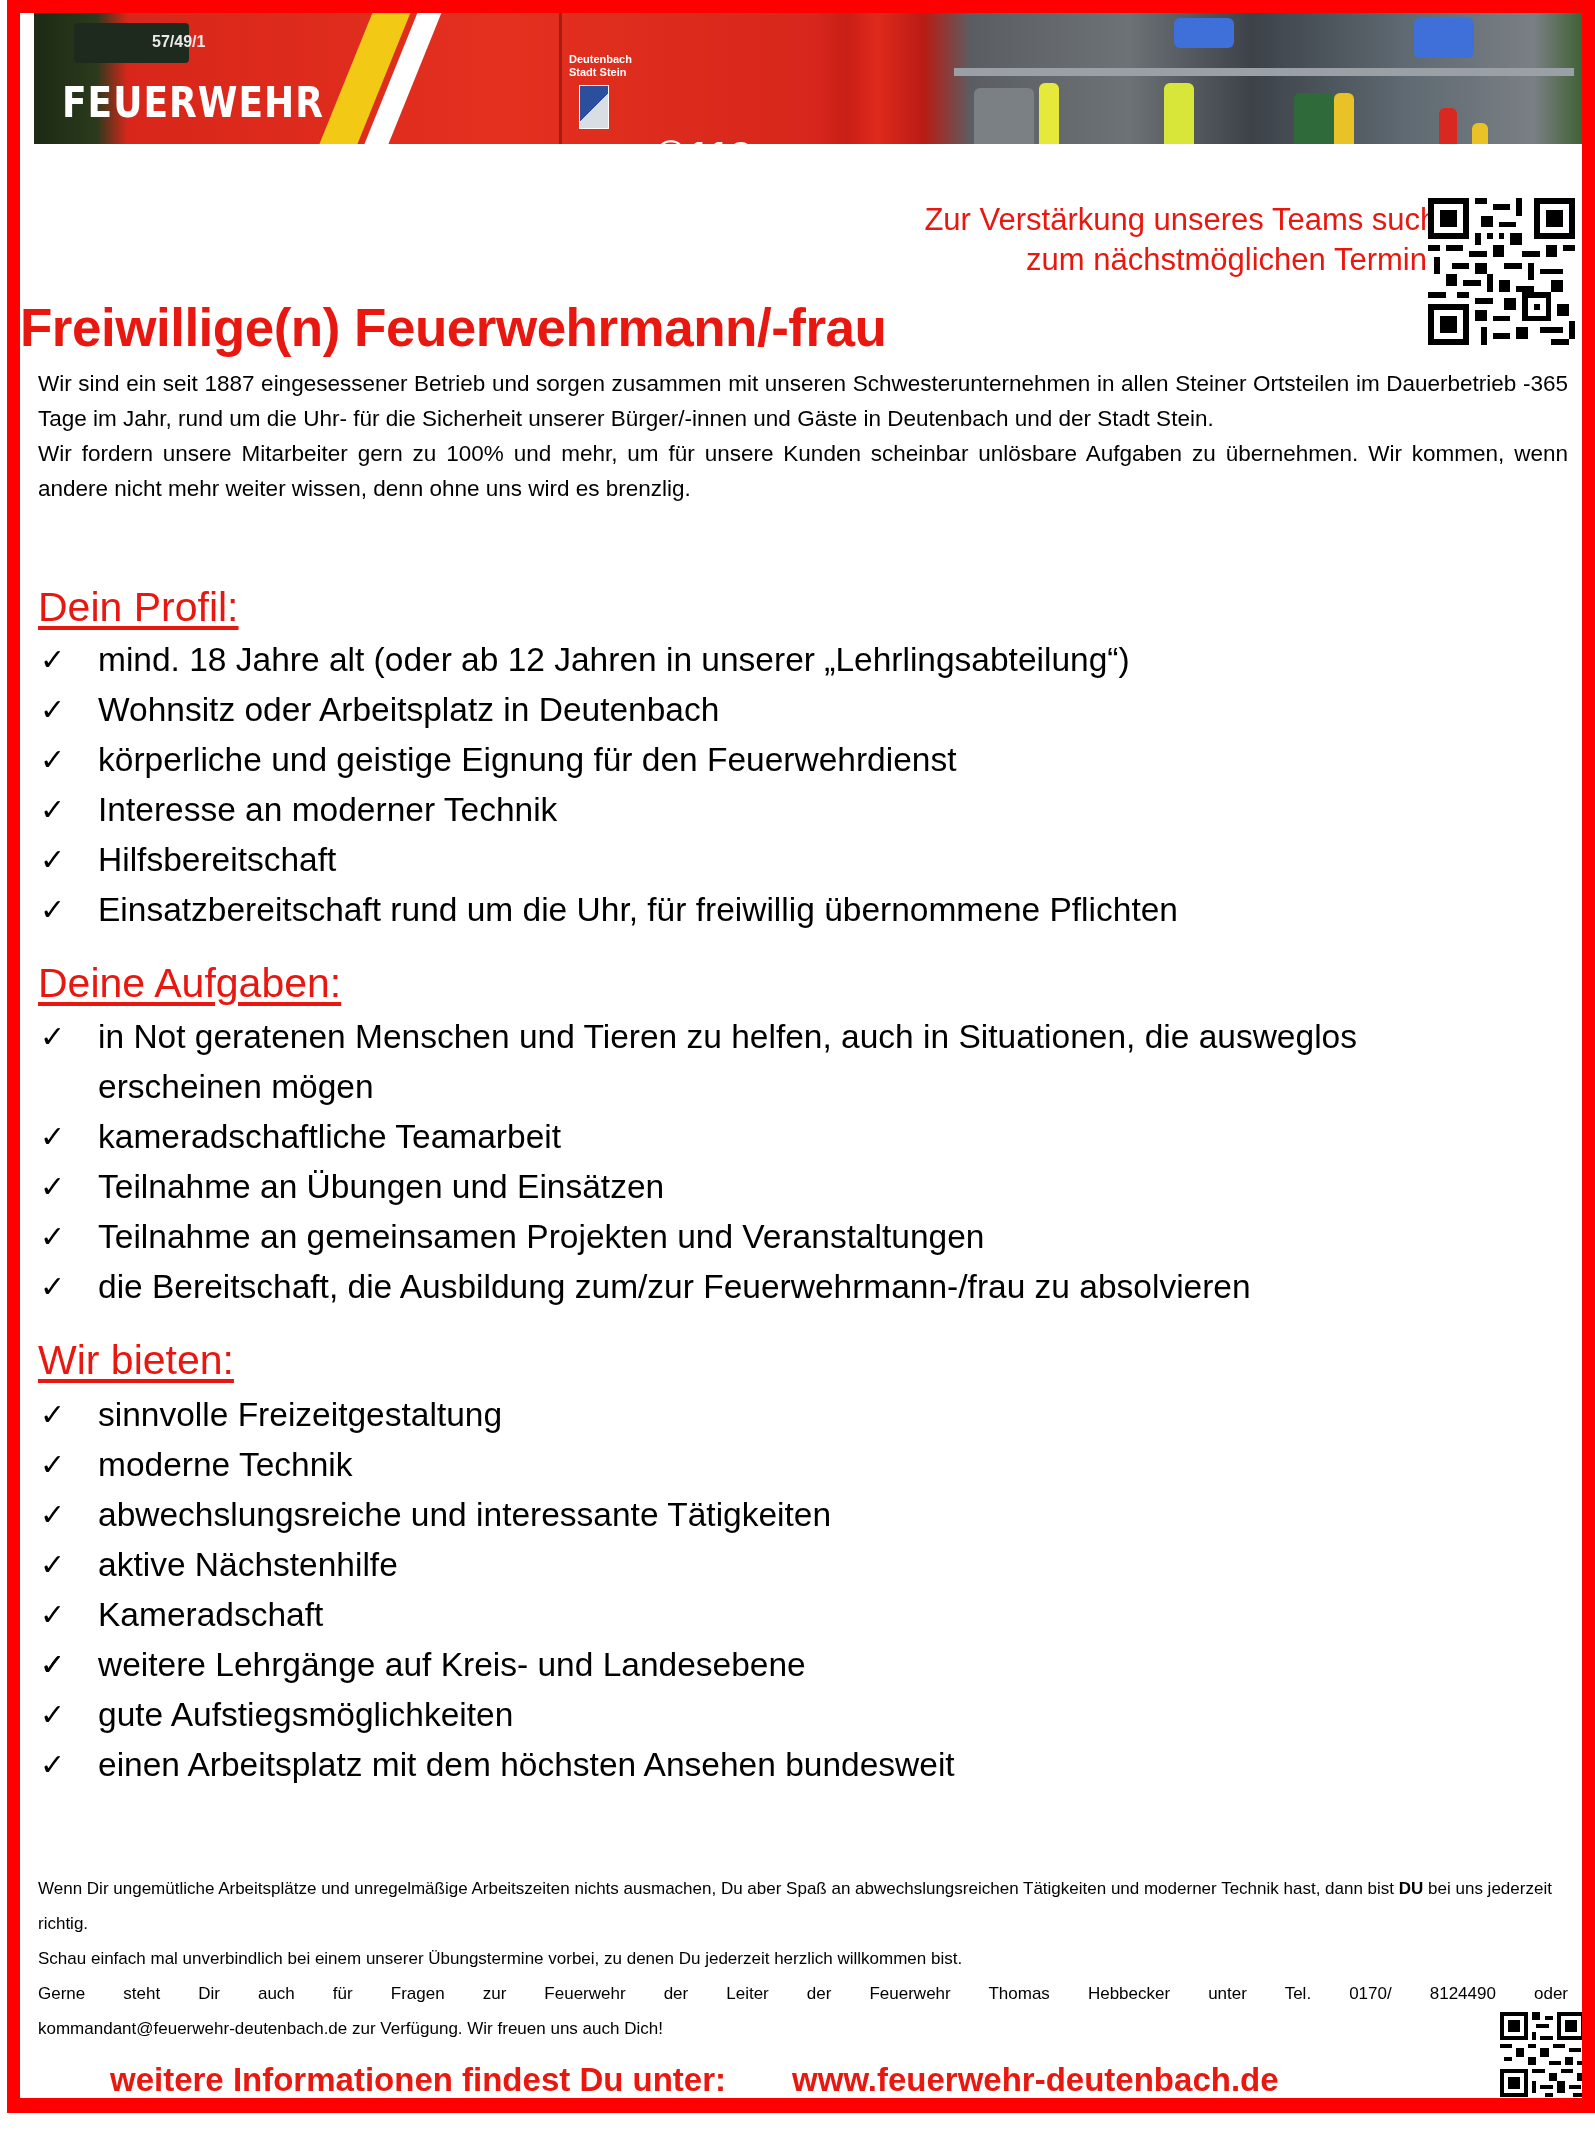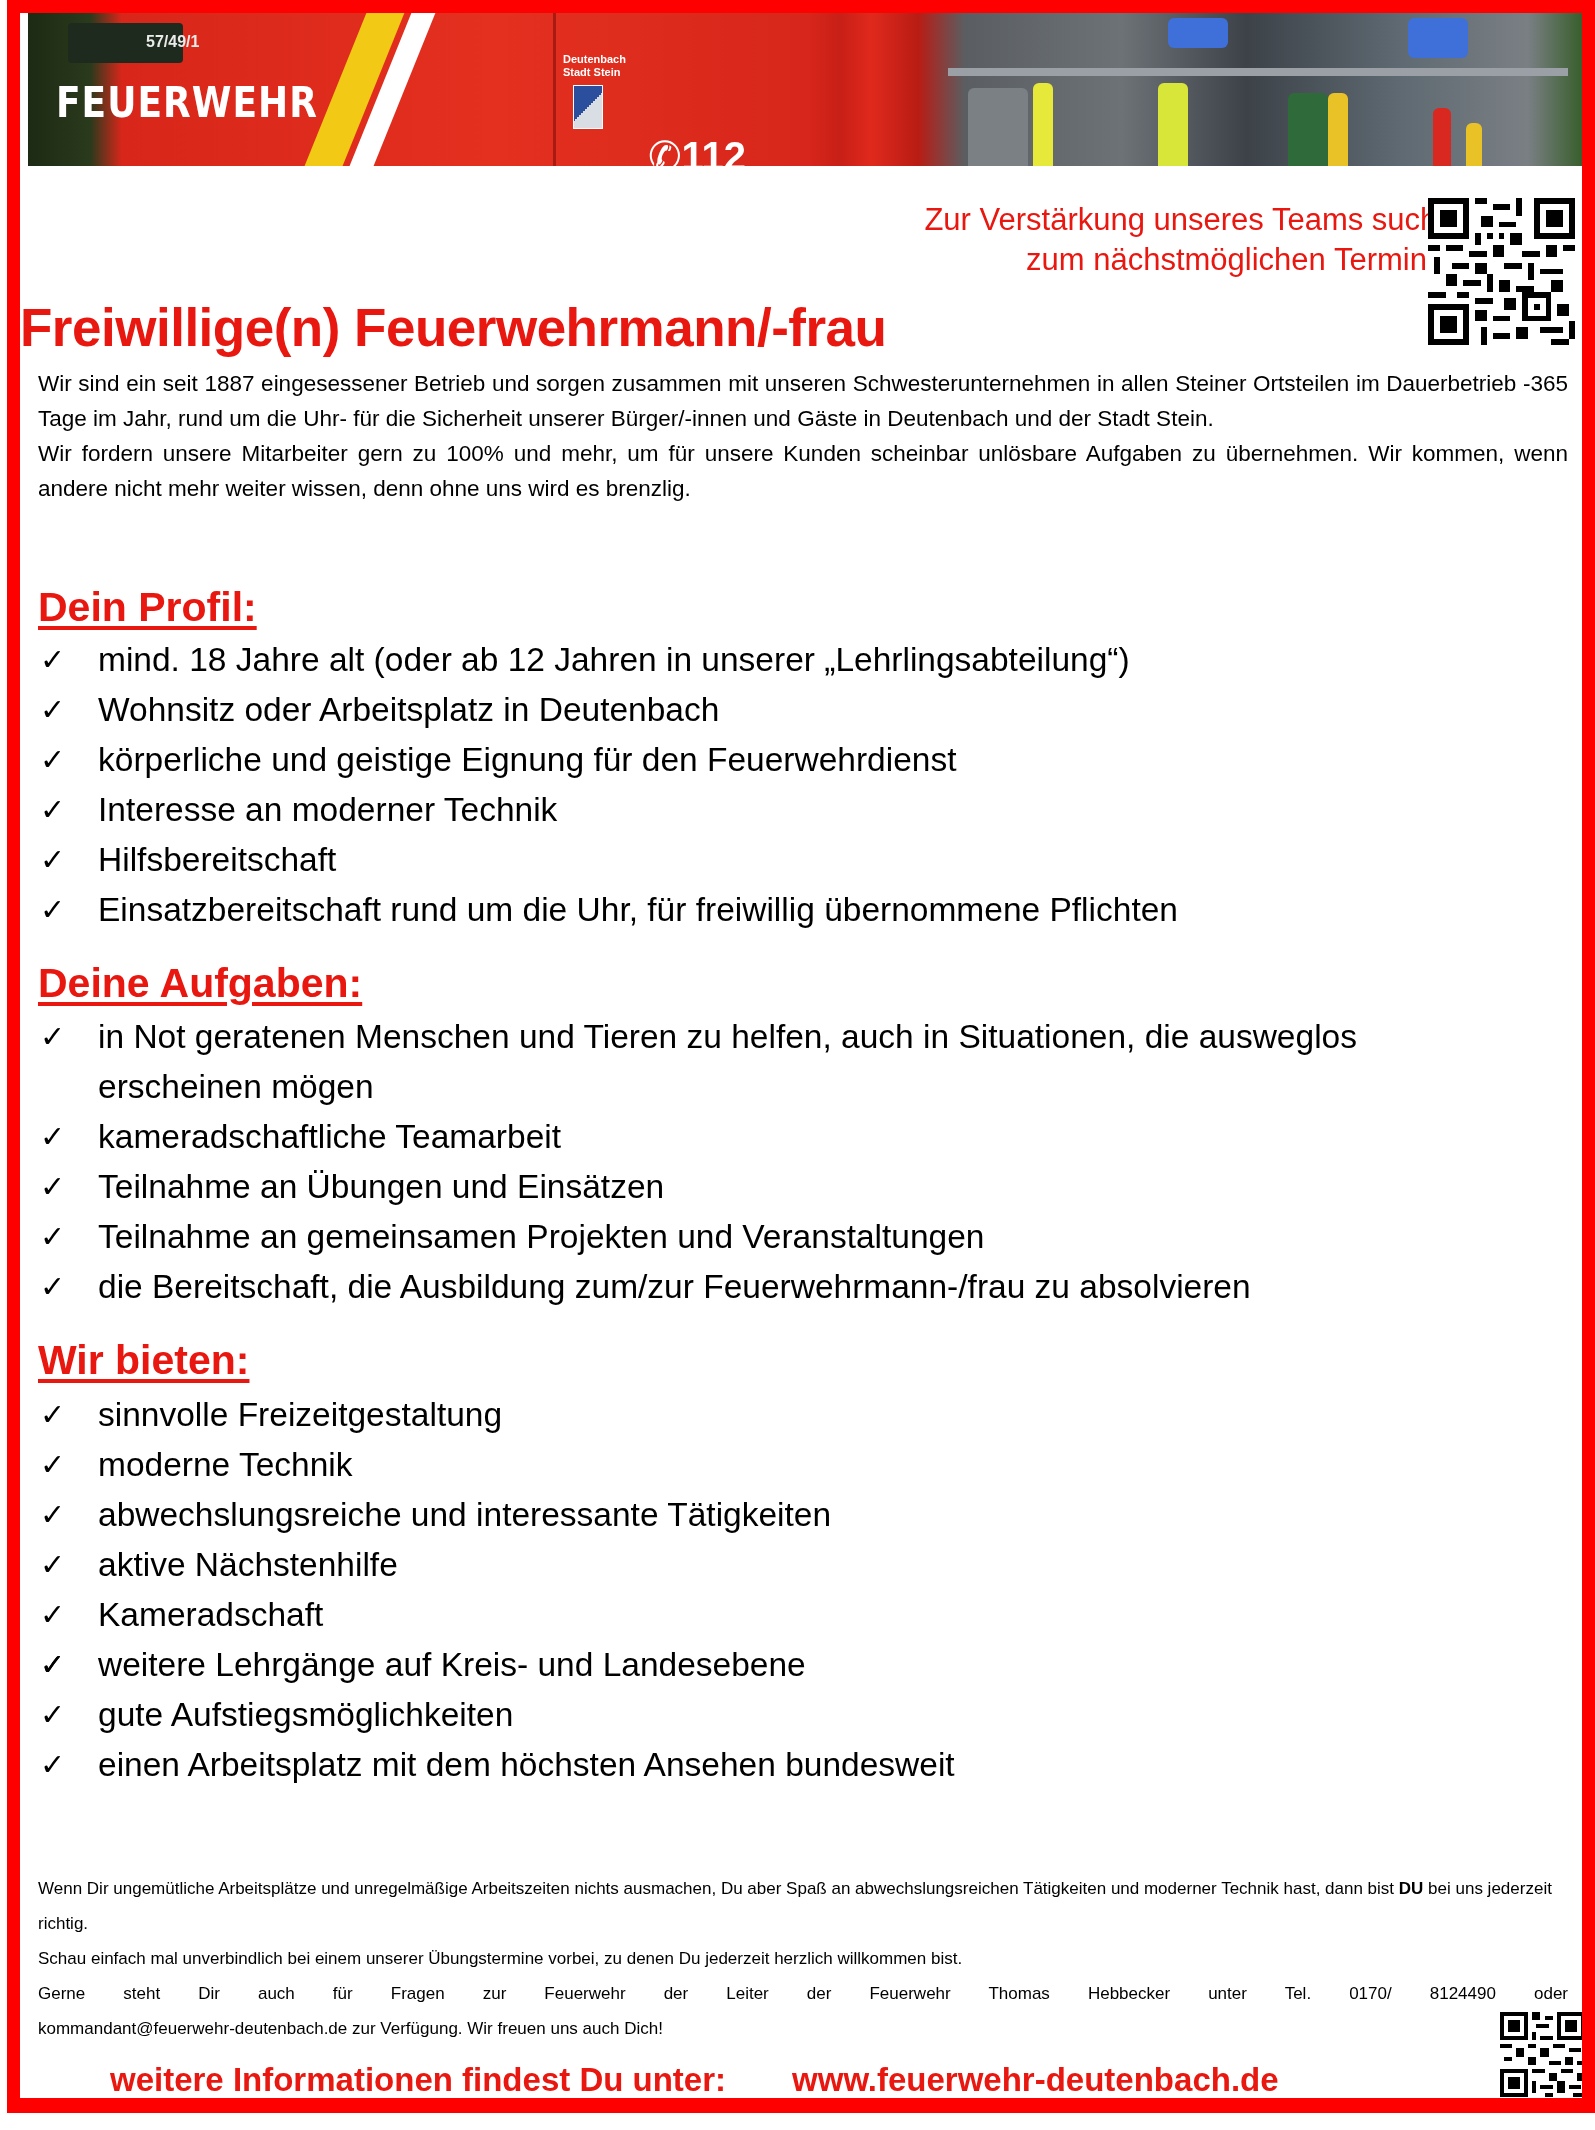--- a/index.html
+++ b/index.html
@@ -12,21 +12,21 @@
   .poster {
     position: absolute; left: 7px; top: 0; width: 1588px; height: 2113px;
     background: #ff0000;
   }
   .inner {
     position: absolute; left: 13px; top: 13px; width: 1562px; height: 2085px;
     background: #ffffff; overflow: hidden;
   }
   
   .photo {
-    position: absolute; left: 8px; top: 0; width: 1562px; height: 153px; overflow: hidden;
+    position: absolute; left: 14px; top: 0; width: 1562px; height: 131px; overflow: hidden;
     background: linear-gradient(90deg, #1d2a14 0%, #2a3a1c 4%, #d8261a 6%, #e3301f 30%, #d7261b 50%, #c81f16 52%, #e0291d 54%, #b81c14 57%, #5a5e62 60%, #6d7277 70%, #3c4248 78%, #5f6a72 88%, #7a7f84 96%, #2f5a20 100%);
   }
   .photo .cab-window { position:absolute; left:40px; top:10px; width:115px; height:40px; background:#1f2a1e; border-radius:4px; }
   .photo .stripe-y { position:absolute; left:300px; top:-10px; width:38px; height:210px; background:#f2c914; transform:skewX(-22deg); }
   .photo .stripe-w { position:absolute; left:345px; top:-10px; width:24px; height:210px; background:#ffffff; transform:skewX(-22deg); }
   .photo .label-fw { position:absolute; left:28px; top:68px; color:#fff; font-weight:bold; font-size:36px; letter-spacing:1px; font-family:"DejaVu Sans", sans-serif; transform:scaleY(1.2); }
   .photo .label-num { position:absolute; left:118px; top:20px; color:#eaeaea; font-size:16px; font-weight:bold; }
   .photo .label-112 { position:absolute; left:620px; top:120px; color:#fff; font-weight:bold; font-size:40px; }
   .photo .label-town { position:absolute; left:535px; top:40px; color:#fff; font-size:11px; font-weight:bold; text-align:left; line-height:13px; }
   .photo .crest { position:absolute; left:545px; top:72px; width:28px; height:42px; background:linear-gradient(135deg,#2b4f9c 0 50%, #d9dde4 50% 100%); border:1px solid #fff; }
@@ -49,21 +49,21 @@
   .qr-top { left: 1408px; top: 185px; width: 147px; height: 147px; }
   .qr-bottom { left: 1480px; top: 1999px; width: 85px; height: 85px; }
 
   .intro {
     position: absolute; left: 18px; top: 353px; width: 1530px;
     font-size: 22.5px; line-height: 35px; text-align: justify;
   }
   .intro p { margin: 0; }
 
   .section-head {
-    position: absolute; left: 18px; color: #e8170f; font-weight: bold;
+    position: absolute; left: 18px; color: #e8170f; font-weight: normal;
     font-size: 41px; line-height: 50px; text-decoration: underline; text-decoration-thickness: 4px; text-underline-offset: 5px;
   }
   .bullets { position: absolute; left: 18px; width: 1540px; margin: 0; padding: 0; list-style: none; }
   .bullets li {
     position: relative; padding-left: 60px; font-size: 33.5px; line-height: 50px;
   }
   .bullets li .check {
     position: absolute; left: 2px; top: 0; width: 40px; font-size: 30px; font-family: "DejaVu Sans", sans-serif;
   }
 

